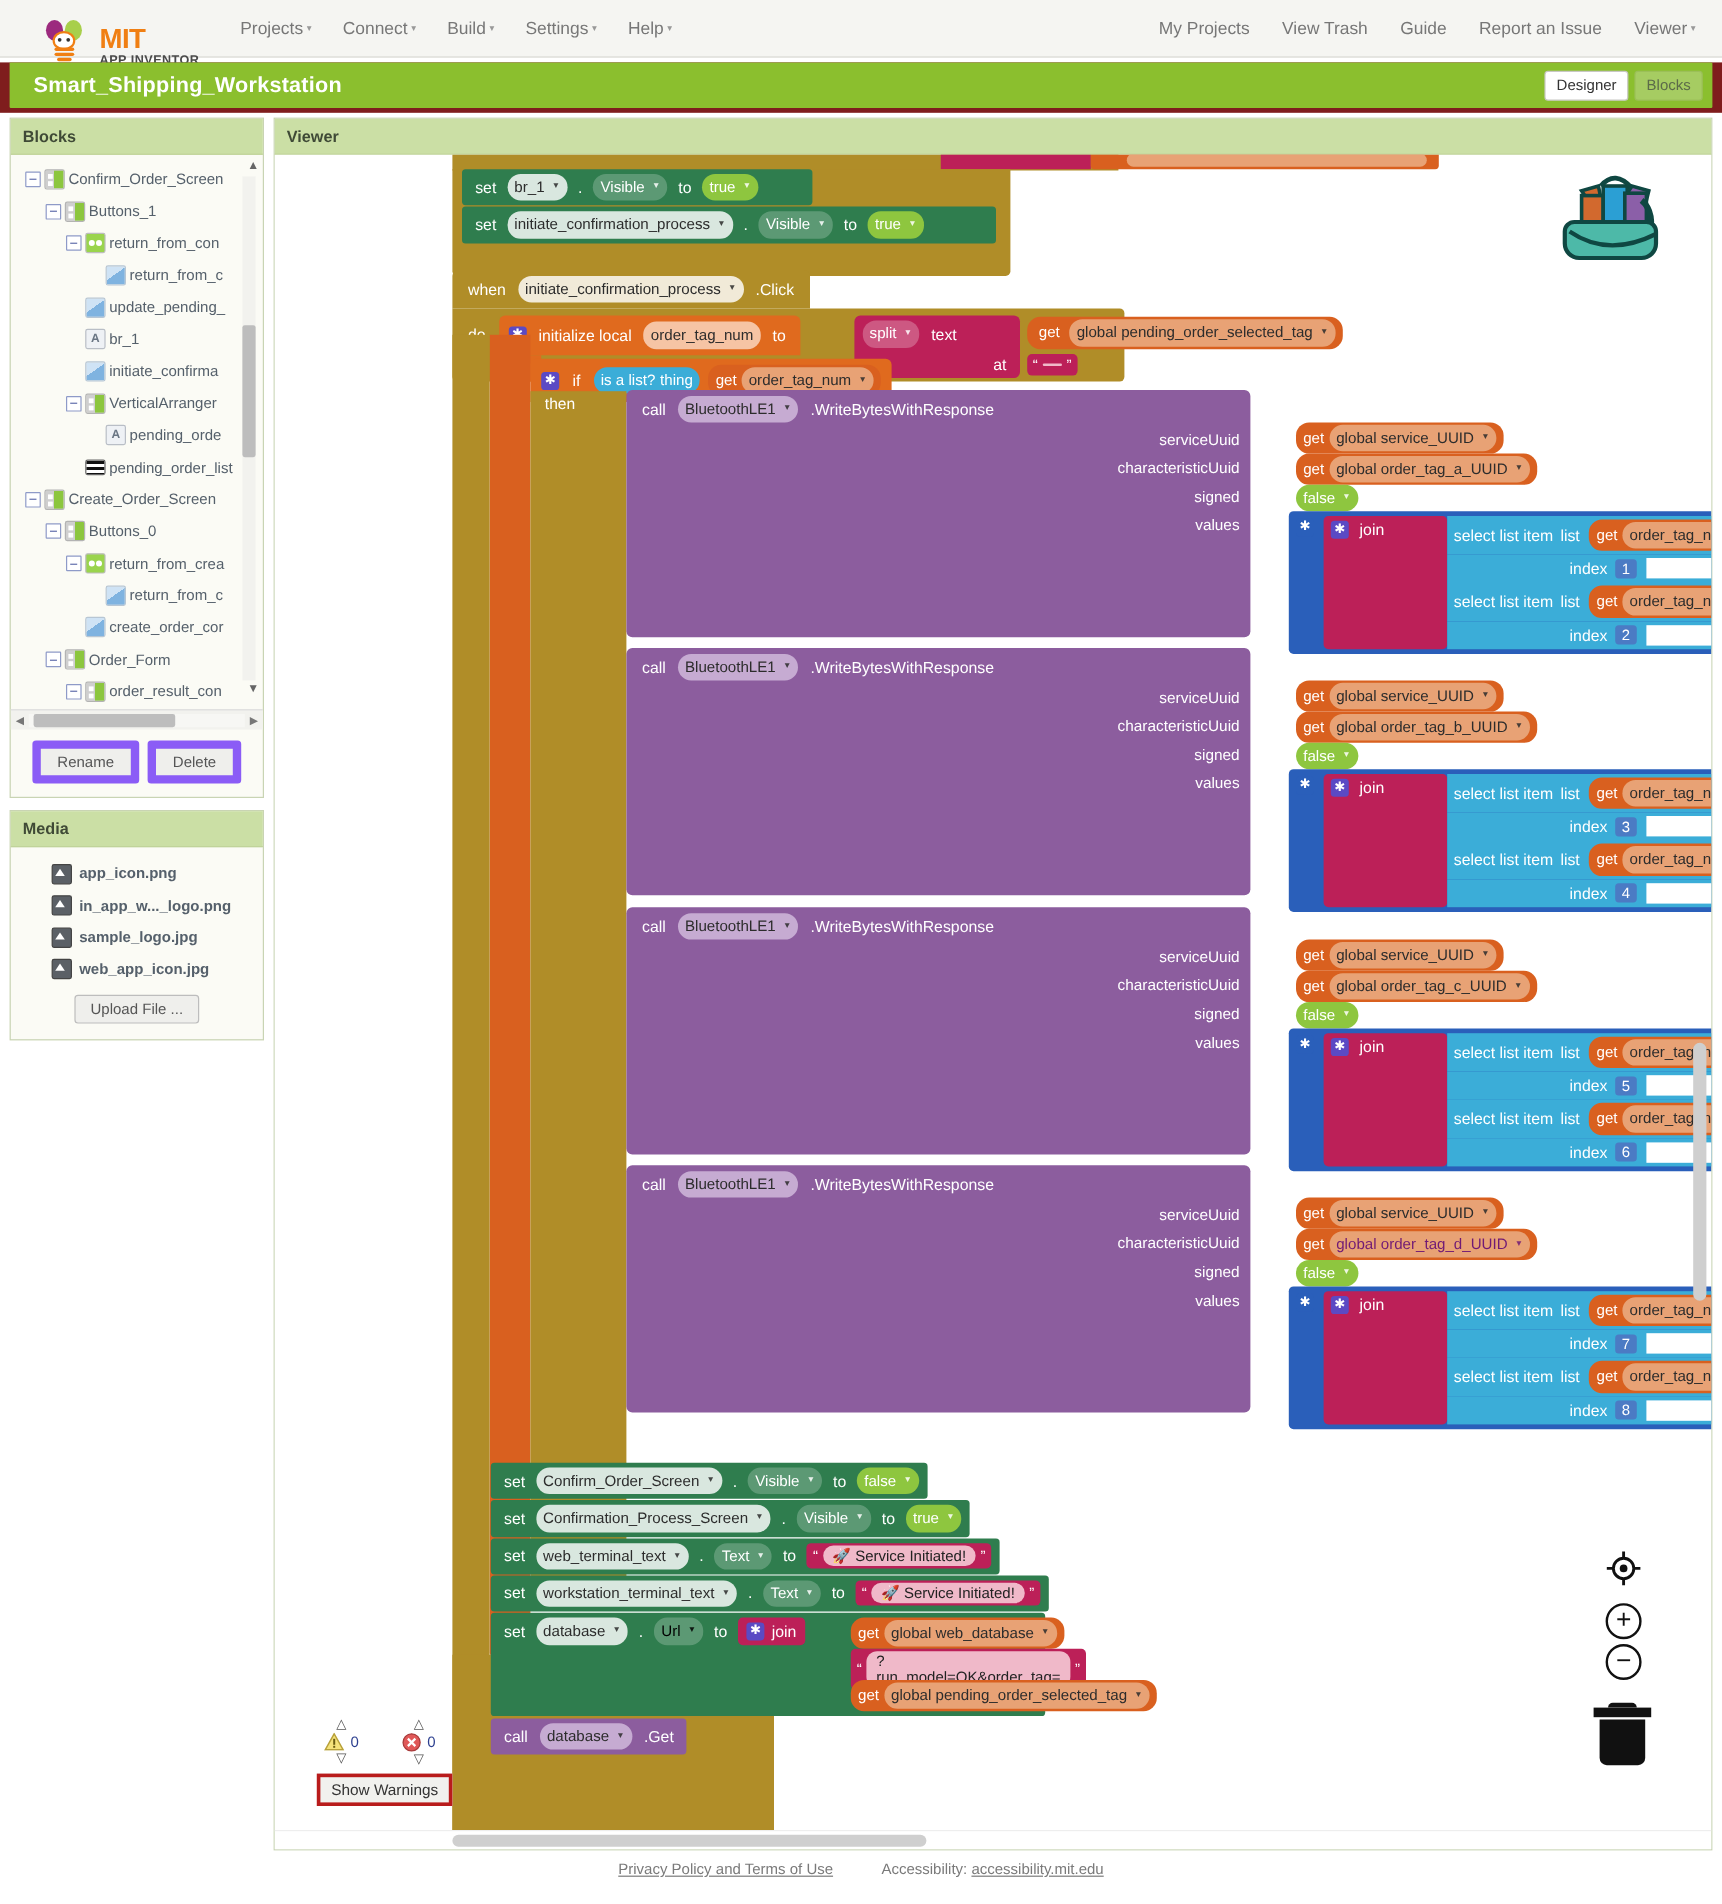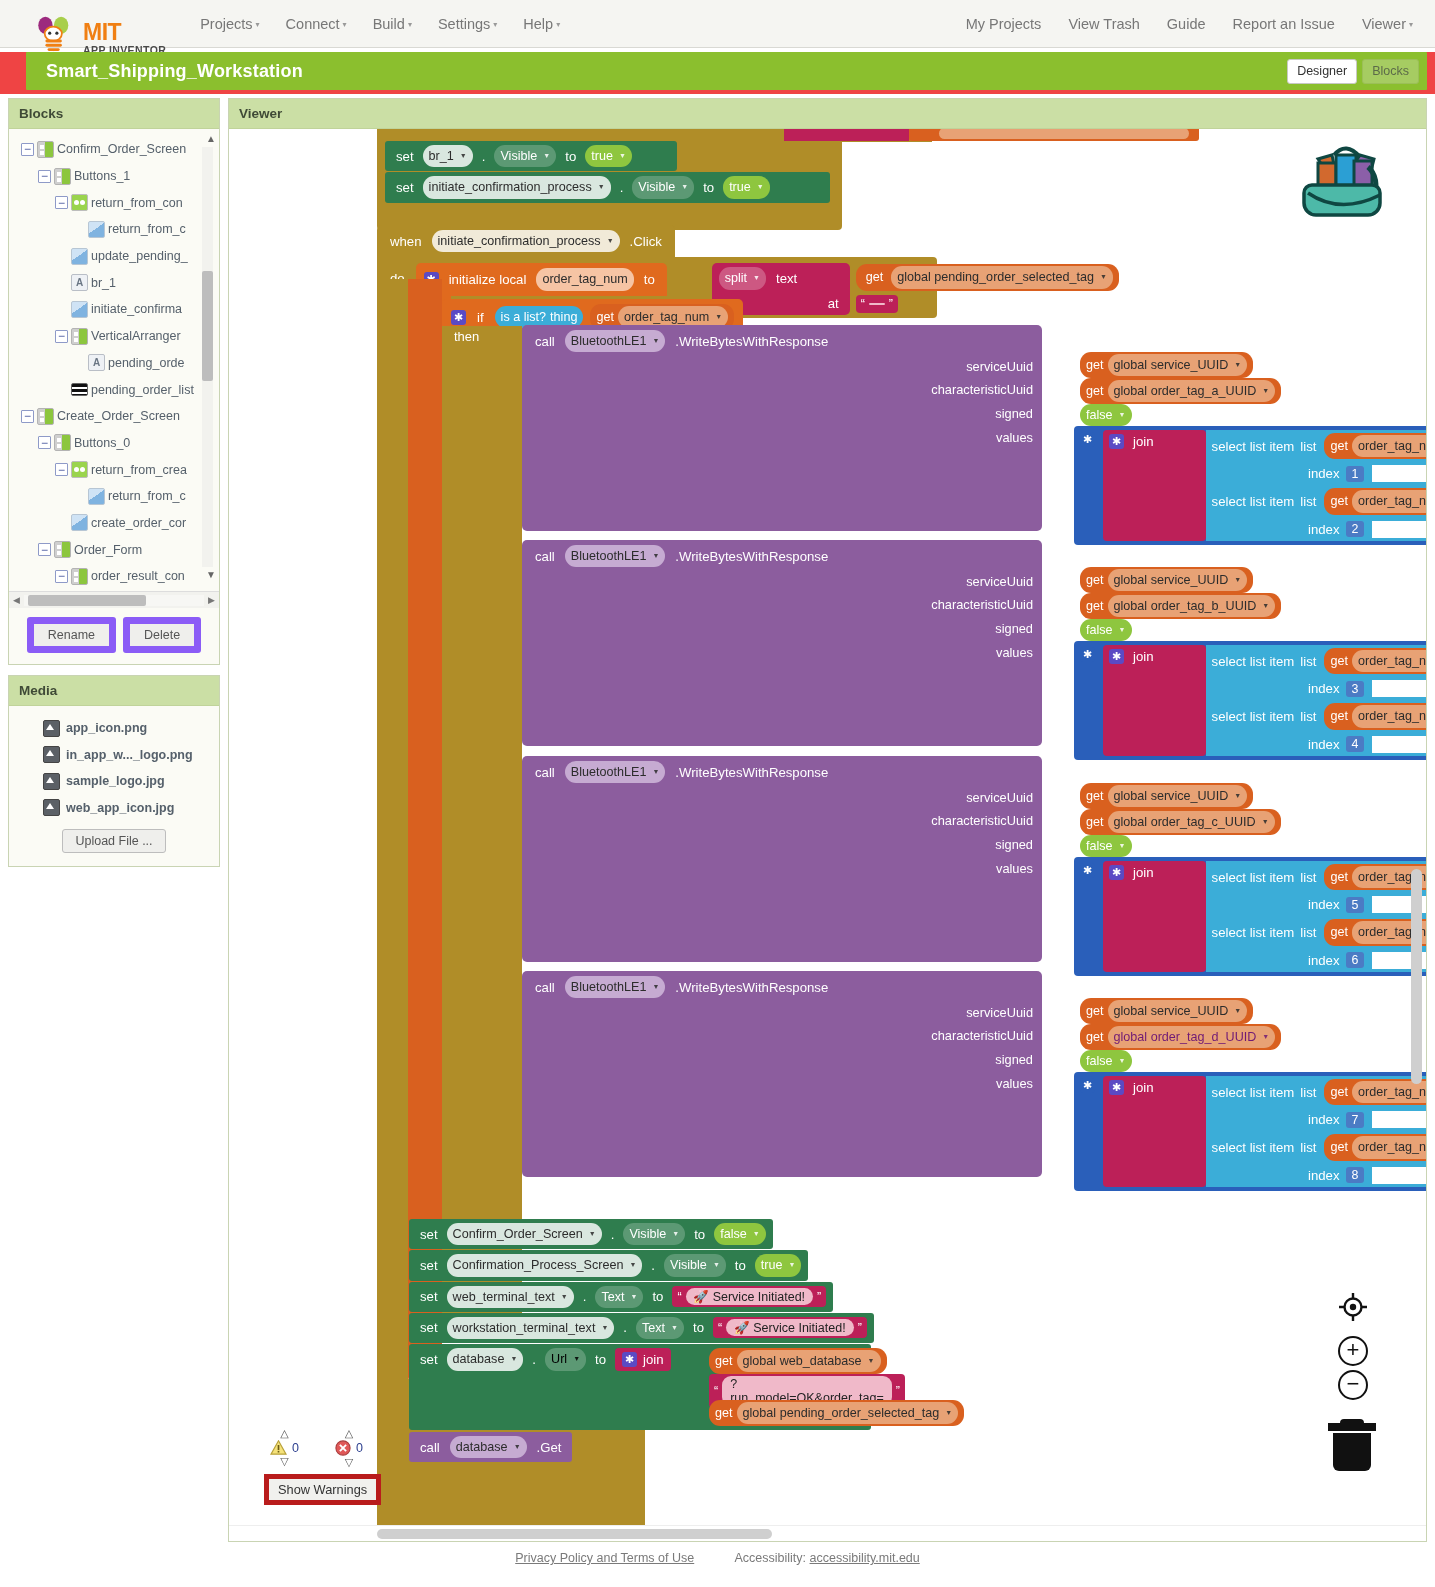--- a/index.html
+++ b/index.html
@@ -35,21 +35,21 @@
   .projtitle { font-size:18px; font-weight:bold; color:#fff; padding-left:10px; letter-spacing:.2px;}
   .projbuttons { display:flex; gap:6px; margin-left:146px; }
   .btn {
     background:#fff; border:1px solid #c8c8c4; border-radius:3px;
     padding:4px 9px; font-size:12.5px; color:#333; cursor:pointer;
     line-height:1.2; white-space:nowrap;
   }
   .btn.dim { background:#a6cc62; border-color:#9bbf58; color:#5c6b49; }
   .btn .caret { font-size:8px; margin-left:4px; color:#666; }
   .right-toggle { position:absolute; right:8px; display:flex; gap:5px; }
-  .stripe-wrap { background:#ef4444; padding:0 0 4px 18px; }
+  .stripe-wrap { background:#7f1d1d; padding:0 0 4px 0; }
 
   
   .main { display:flex; padding:4px 8px 0 8px; gap:8px; height:1448px; }
 
   
   .left { width:212px; display:flex; flex-direction:column; gap:10px; }
   .panel { border:1px solid #c9d4b3; background:#fbfbf5; }
   .panel-head {
     background:#cbdfa5; padding:7px 10px; font-size:13.5px;
     font-weight:bold; color:#3f4a36; border-bottom:1px solid #c0d39a;
@@ -145,21 +145,21 @@
 
   
   .warnbox { position:absolute; left:35px; bottom:20px; }
   .warn-ind { display:flex; gap:36px; padding-left:6px; }
   .wcol { display:flex; flex-direction:column; align-items:center; gap:1px; }
   .wtri { font-size:11px; color:#555; line-height:1; }
   .wrow { display:flex; align-items:center; gap:5px; }
   .wicon-warn { width:17px; height:15px; }
   .wicon-err { width:16px; height:16px; }
   .wcount { font-size:12.5px; color:#2c3f8f; }
-  .showwarn { margin-top:6px; background:#f1f1ee; border:5px solid #b91c1c; padding:3px 9px; font-size:12.8px; color:#333; cursor:pointer;}
+  .showwarn { margin-top:6px; background:#f1f1ee; border:3px solid #b91c1c; padding:3px 9px; font-size:12.8px; color:#333; cursor:pointer;}
 
   
   .cc { position:absolute; right:58px; }
   .cc-circle { width:30px; height:30px; border:2.4px solid #111; border-radius:50%; display:flex; align-items:center; justify-content:center; background:#fff; cursor:pointer;}
   .cc-circle span { font-size:22px; line-height:0; color:#111; font-weight:300; margin-top:-2px;}
   .trash { width:52px; }
 
   
   .v-scroll { position:absolute; right:4px; top:740px; width:11px; height:215px; background:#cfcfcf; border-radius:6px; }
   .h-scroll-outer { height:16px; background:#fff; border-top:1px solid #eee; position:relative; }

